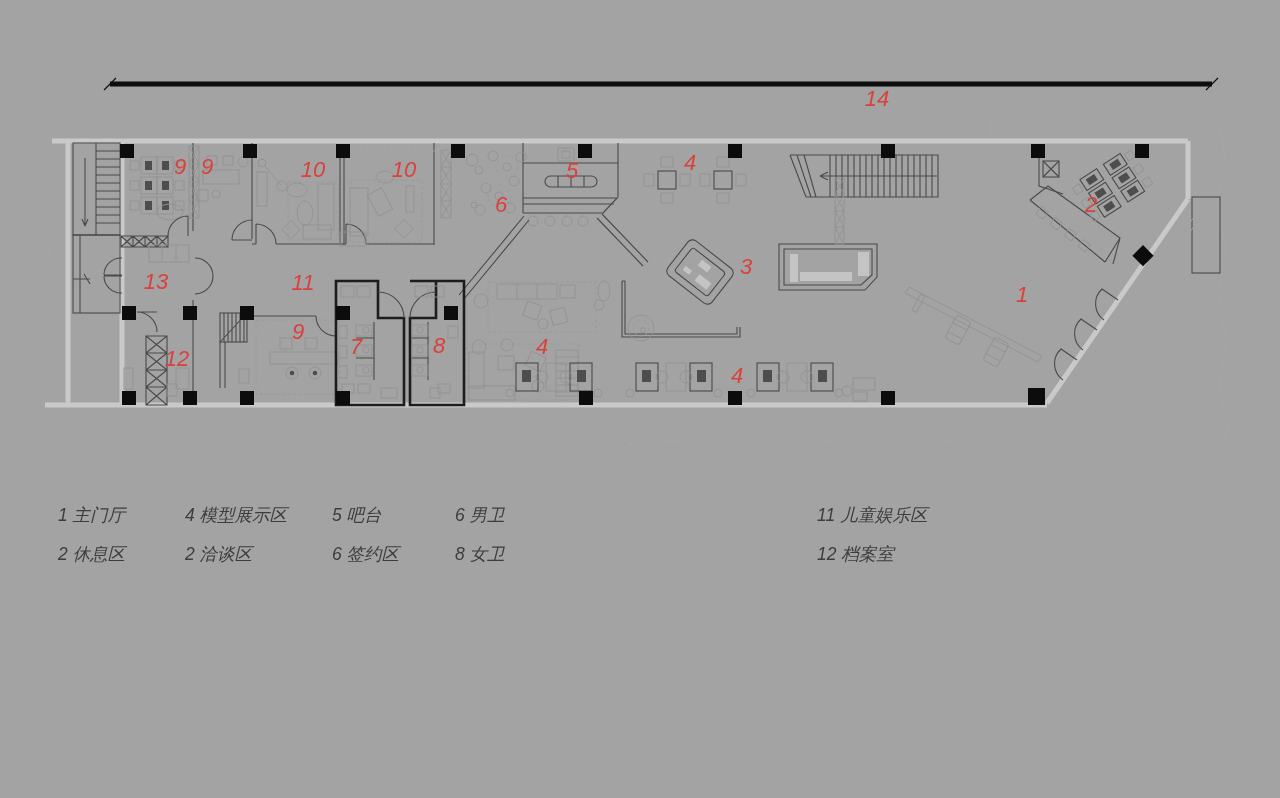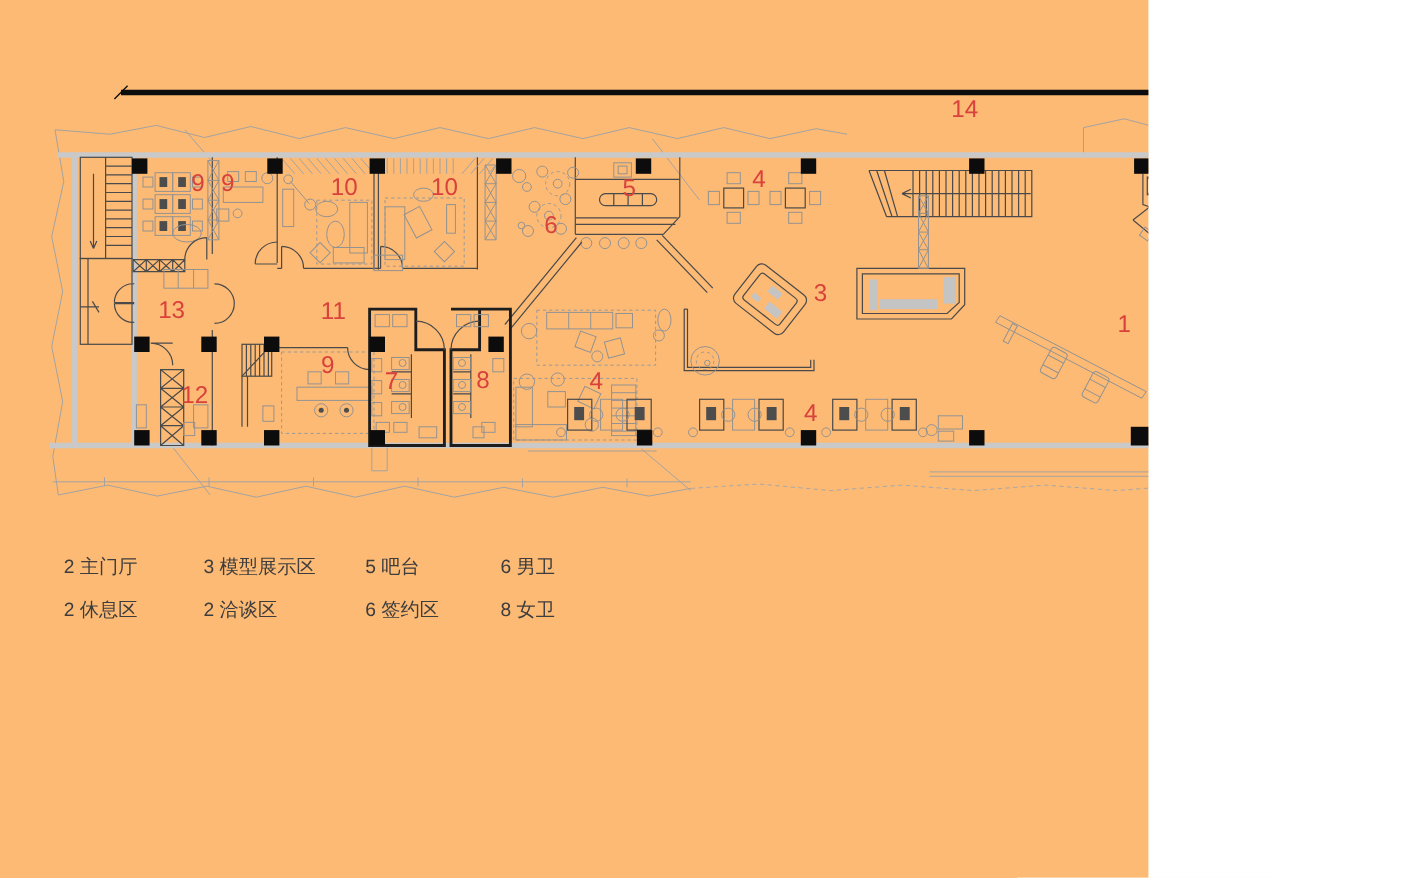--- a/index.html
+++ b/index.html
@@ -1,17 +1,17 @@
 <!DOCTYPE html>
 <html><head>
 <meta charset="utf-8">
 <style>
   html,body{margin:0;padding:0;background:#ffffff;}
-  #stage{position:relative;width:1044px;height:798px;background:#fdba74;overflow:hidden;
-         font-family:"Liberation Sans","DejaVu Sans",sans-serif;}
+  #stage{position:relative;width:1280px;height:798px;background:#a3a3a3;overflow:hidden;
+         font-family:"Liberation Sans","DejaVu Sans",sans-serif;font-style:italic;}
   svg{position:absolute;left:0;top:0;}
   
   .w   {stroke:#c9c9c9;stroke-width:5;fill:none;}          
   .t   {stroke:#4a4a4a;stroke-width:1.1;fill:none;}        
   .f   {stroke:#929292;stroke-width:.9;fill:none;}         
   .fd  {stroke:#9a9a9a;stroke-width:.9;fill:none;stroke-dasharray:3 2.6;}
   .thk {stroke:#1d1d1d;stroke-width:2.6;fill:none;}        
   .site{stroke:#a2a2a2;stroke-width:.9;fill:none;}
   .sited{stroke:#a8a8a8;stroke-width:.9;fill:none;stroke-dasharray:4 3;}
   .k   {fill:#0c0c0c;stroke:none;}                         
@@ -476,29 +476,33 @@
         <text x="356" y="354" class="lbl" fill="#d9423c">7</text>
         <text x="439" y="353" class="lbl" fill="#d9423c">8</text>
         <text x="542" y="354" class="lbl" fill="#d9423c">4</text>
         <text x="177" y="366" class="lbl" fill="#d9423c">12</text>
         <text x="737" y="383" class="lbl" fill="#d9423c">4</text>
       </g>
 </svg>
 
 <div id="legend">
       <div class="lg-col" style="left: 58px;">
-        <div class="lg-item">2 主门厅</div>
+        <div class="lg-item">1 主门厅</div>
         <div class="lg-item">2 休息区</div>
       </div>
       <div class="lg-col" style="left: 185px;">
-        <div class="lg-item">3 模型展示区</div>
+        <div class="lg-item">4 模型展示区</div>
         <div class="lg-item">2 洽谈区</div>
       </div>
       <div class="lg-col" style="left: 332px;">
         <div class="lg-item">5 吧台</div>
         <div class="lg-item">6 签约区</div>
       </div>
       <div class="lg-col" style="left: 455px;">
         <div class="lg-item">6 男卫</div>
         <div class="lg-item">8 女卫</div>
       </div>
+      <div class="lg-col" style="left: 817px;">
+        <div class="lg-item">11 儿童娱乐区</div>
+        <div class="lg-item">12 档案室</div>
+      </div>
     </div>
 </div>
 
 </body></html>

